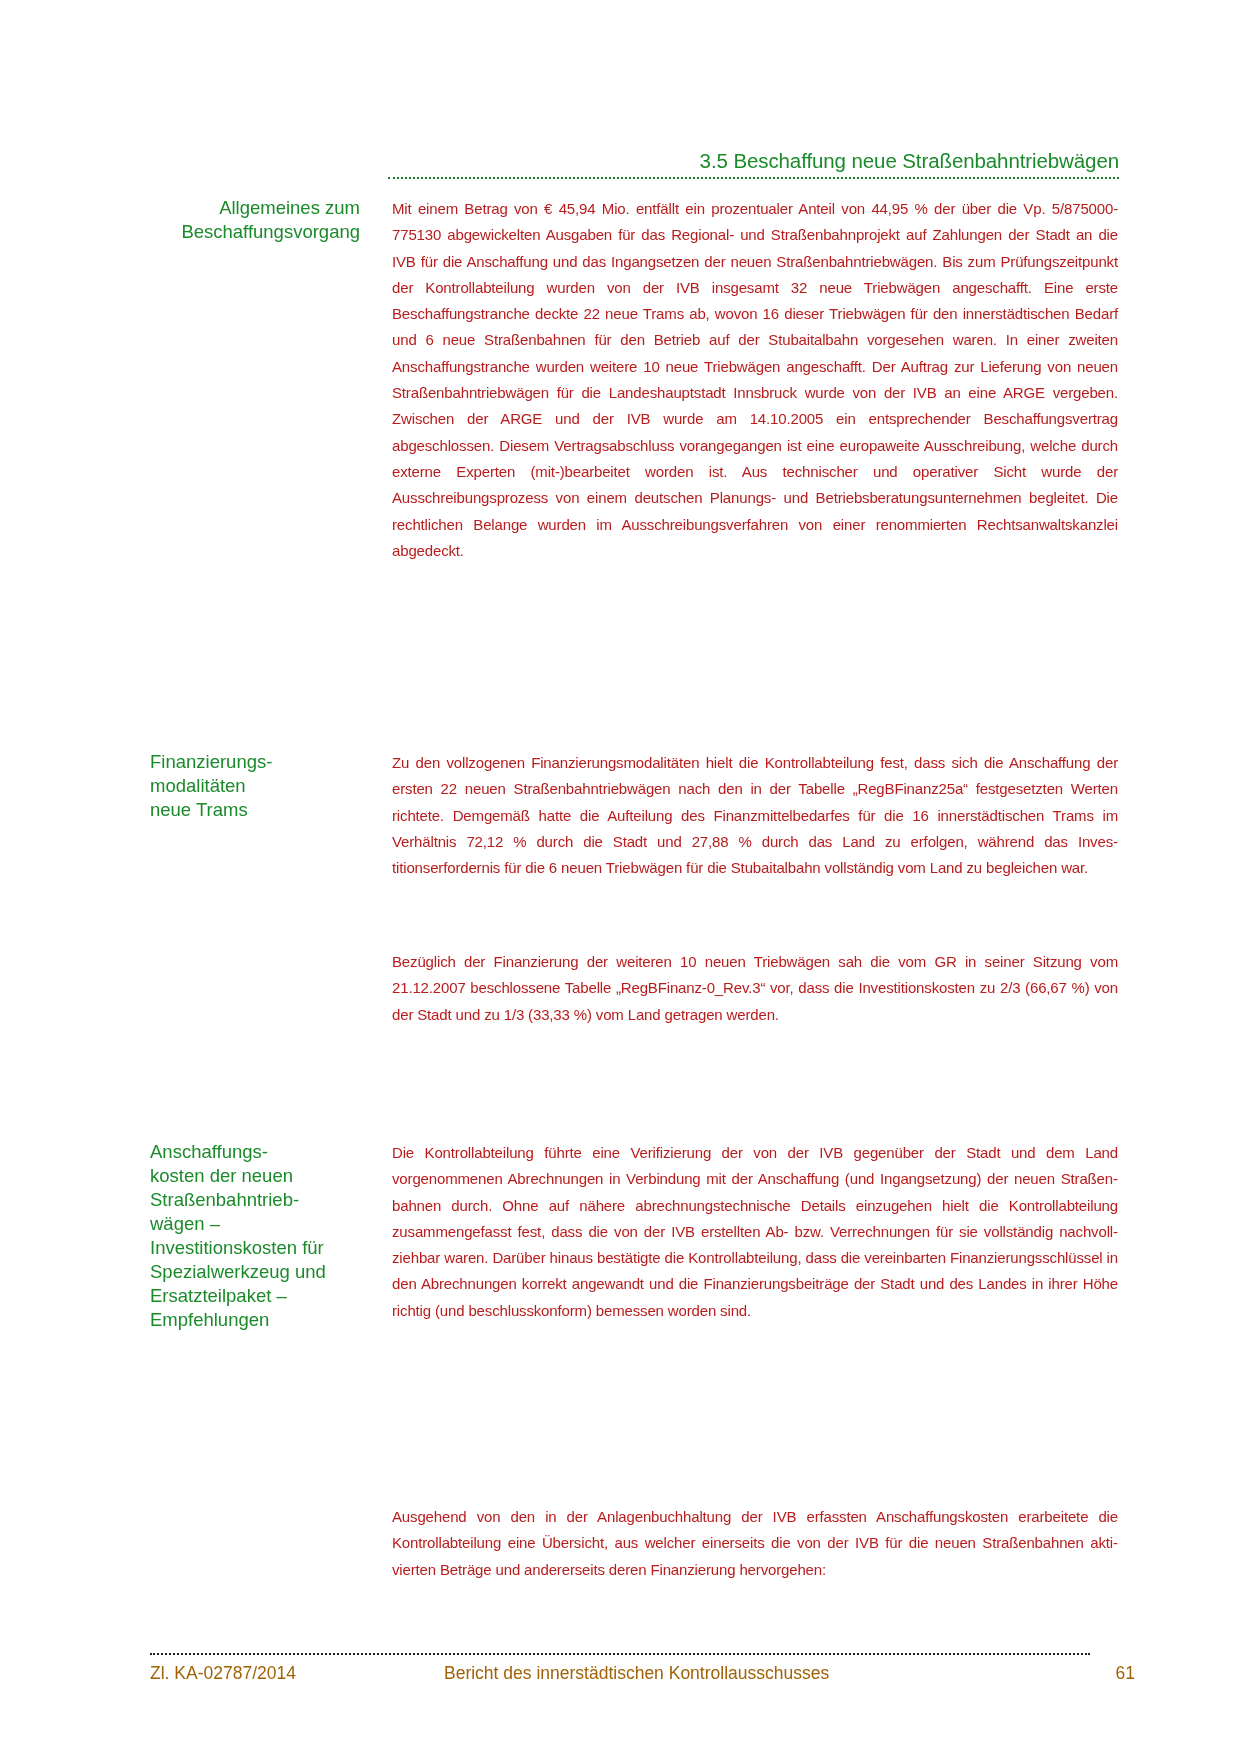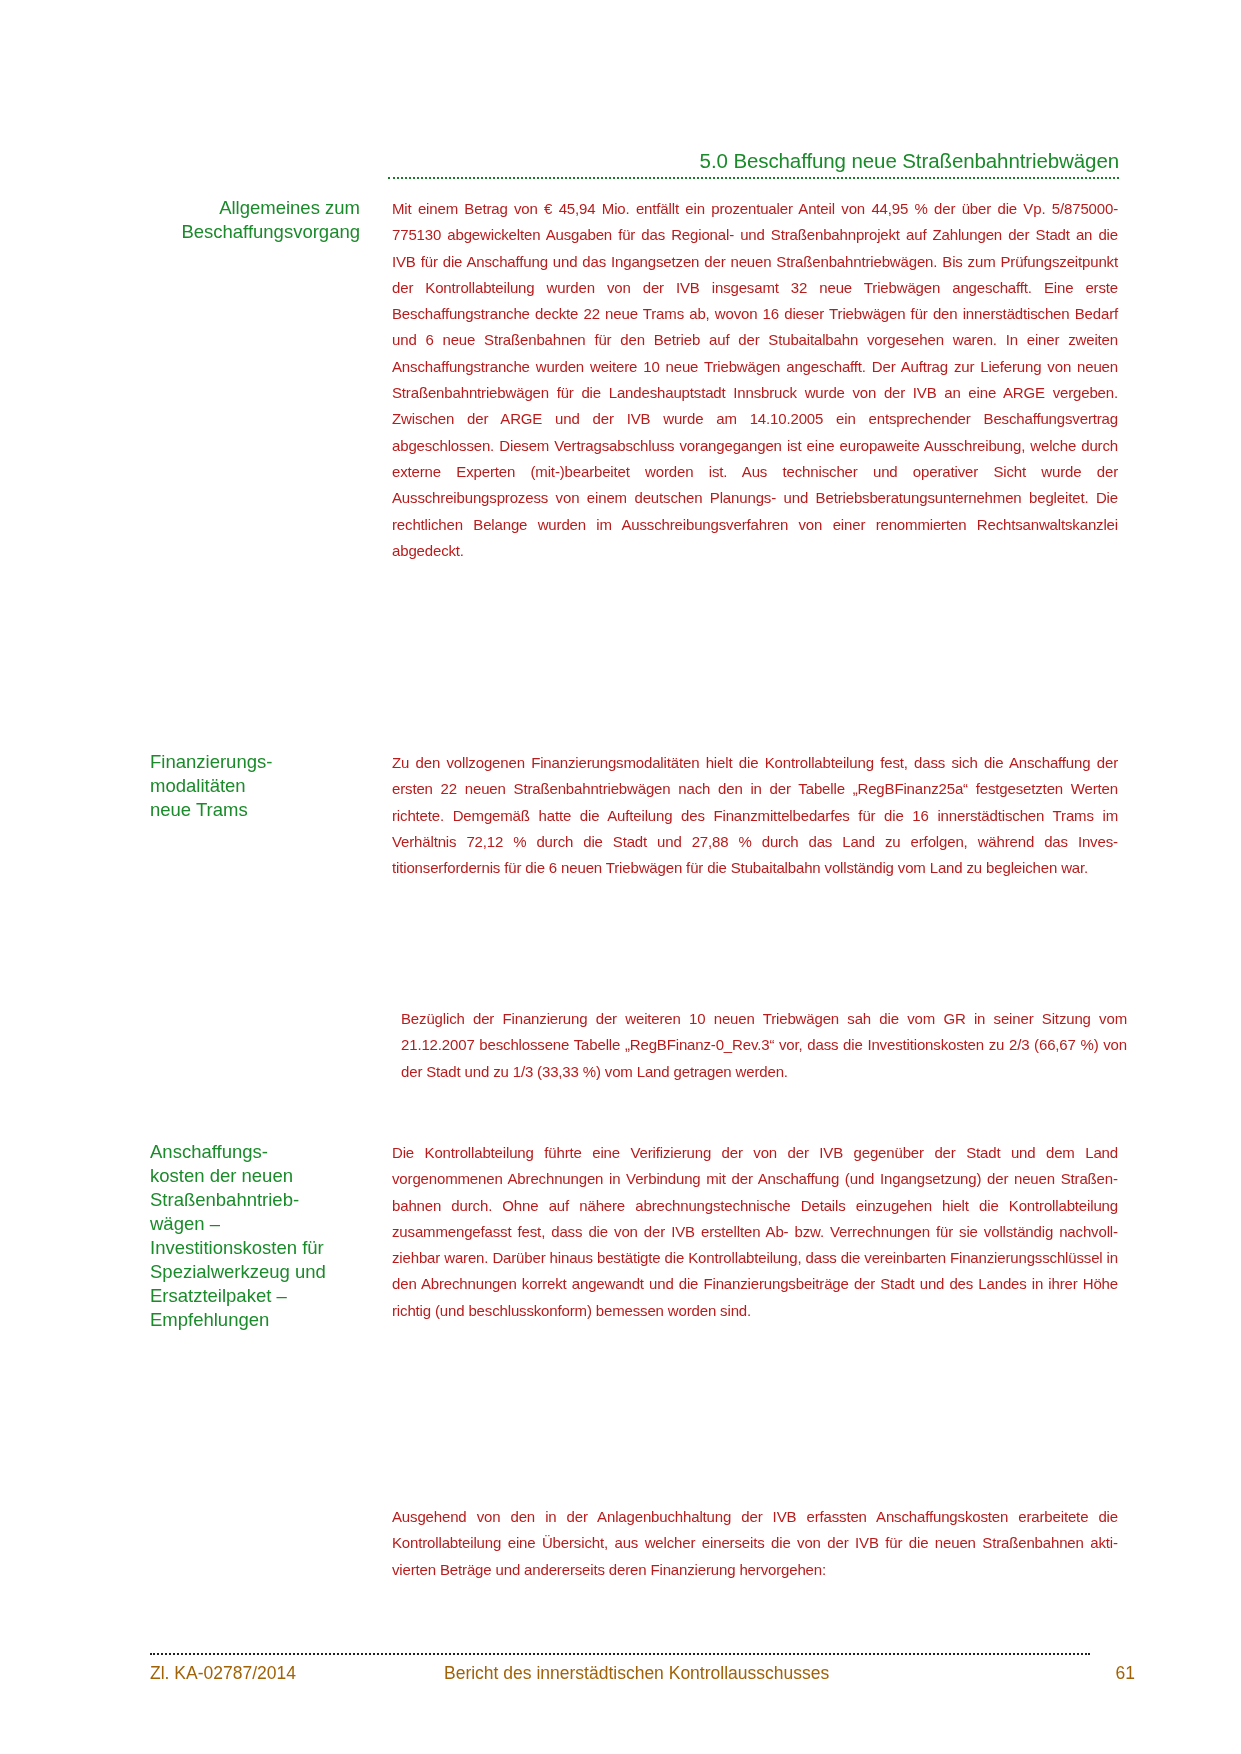--- a/index.html
+++ b/index.html
@@ -69,39 +69,39 @@
       line-height: 22px;
       color: #a16207;
     }
     .footer-left { left: 150px; }
     .footer-center { left: 444px; }
     .footer-right { left: 1105px; width: 30px; text-align: right; }
   </style>
 </head>
 <body>
 
-<div class="page-header">5.0  Beschaffung neue Straßenbahntriebwägen</div>
+<div class="page-header">3.5  Beschaffung neue Straßenbahntriebwägen</div>
 <div class="header-rule"></div>
 
 <div class="side-note" style="top:196px;text-align:right;">Allgemeines zum
 Beschaffungsvorgang</div>
 <div class="side-note" style="top:750px;">Finanzierungs-
 modalitäten
 neue Trams</div>
 <div class="side-note" style="top:1140px;">Anschaffungs-
 kosten der neuen
 Straßenbahntrieb-
 wägen –
 Investitionskosten für
 Spezialwerkzeug und
 Ersatzteilpaket –
 Empfehlungen</div>
 
 <div class="para" style="top:196px;">Mit einem Betrag von € 45,94 Mio. entfällt ein prozentualer Anteil von 44,95 % der über die Vp. 5/875000-775130 abgewickelten Ausgaben für das Regional- und Straßenbahnprojekt auf Zahlungen der Stadt an die IVB für die Anschaffung und das Ingangsetzen der neuen Straßen­bahntriebwägen. Bis zum Prüfungszeitpunkt der Kontrollabteilung wur­den von der IVB insgesamt 32 neue Triebwägen angeschafft. Eine ers­te Beschaffungstranche deckte 22 neue Trams ab, wovon 16 dieser Triebwägen für den innerstädtischen Bedarf und 6 neue Straßenbah­nen für den Betrieb auf der Stubaitalbahn vorgesehen waren. In einer zweiten Anschaffungstranche wurden weitere 10 neue Triebwägen angeschafft. Der Auftrag zur Lieferung von neuen Straßenbahntrieb­wägen für die Landeshauptstadt Innsbruck wurde von der IVB an eine ARGE vergeben. Zwischen der ARGE und der IVB wurde am 14.10.2005 ein entsprechender Beschaffungsvertrag abgeschlossen. Diesem Vertragsabschluss vorangegangen ist eine europaweite Aus­schreibung, welche durch externe Experten (mit-)bearbeitet worden ist. Aus technischer und operativer Sicht wurde der Ausschreibungspro­zess von einem deutschen Planungs- und Betriebsberatungsunter­nehmen begleitet. Die rechtlichen Belange wurden im Ausschreibungs­verfahren von einer renommierten Rechtsanwaltskanzlei abgedeckt.</div>
 <div class="para" style="top:750px;">Zu den vollzogenen Finanzierungsmodalitäten hielt die Kontrollabtei­lung fest, dass sich die Anschaffung der ersten 22 neuen Straßenbahn­triebwägen nach den in der Tabelle „RegBFinanz25a“ festgesetzten Werten richtete. Demgemäß hatte die Aufteilung des Finanzmittelbe­darfes für die 16 innerstädtischen Trams im Verhältnis 72,12 % durch die Stadt und 27,88 % durch das Land zu erfolgen, während das Inves­titionserfordernis für die 6 neuen Triebwägen für die Stubaitalbahn voll­ständig vom Land zu begleichen war.</div>
-<div class="para" style="top:1006px;margin-left:9px;">Bezüglich der Finanzierung der weiteren 10 neuen Triebwägen sah die vom GR in seiner Sitzung vom 21.12.2007 beschlossene Tabelle „RegBFinanz-0_Rev.3“ vor, dass die Investitionskosten zu 2/3 (66,67 %) von der Stadt und zu 1/3 (33,33 %) vom Land getragen wer­den.</div>
+<div class="para" style="top:949px;">Bezüglich der Finanzierung der weiteren 10 neuen Triebwägen sah die vom GR in seiner Sitzung vom 21.12.2007 beschlossene Tabelle „RegBFinanz-0_Rev.3“ vor, dass die Investitionskosten zu 2/3 (66,67 %) von der Stadt und zu 1/3 (33,33 %) vom Land getragen wer­den.</div>
 <div class="para" style="top:1140px;">Die Kontrollabteilung führte eine Verifizierung der von der IVB gegen­über der Stadt und dem Land vorgenommenen Abrechnungen in Ver­bindung mit der Anschaffung (und Ingangsetzung) der neuen Straßen­bahnen durch. Ohne auf nähere abrechnungstechnische Details einzu­gehen hielt die Kontrollabteilung zusammengefasst fest, dass die von der IVB erstellten Ab- bzw. Verrechnungen für sie vollständig nachvoll­ziehbar waren. Darüber hinaus bestätigte die Kontrollabteilung, dass die vereinbarten Finanzierungsschlüssel in den Abrechnungen korrekt angewandt und die Finanzierungsbeiträge der Stadt und des Landes in ihrer Höhe richtig (und beschlusskonform) bemessen worden sind.</div>
 <div class="para" style="top:1504px;">Ausgehend von den in der Anlagenbuchhaltung der IVB erfassten An­schaffungskosten erarbeitete die Kontrollabteilung eine Übersicht, aus welcher einerseits die von der IVB für die neuen Straßenbahnen akti­vierten Beträge und andererseits deren Finanzierung hervorgehen:</div>
 
 <div class="footer-rule"></div>
 <div class="footer footer-left">Zl. KA-02787/2014</div>
 <div class="footer footer-center">Bericht des innerstädtischen Kontrollausschusses</div>
 <div class="footer footer-right">61</div>
 
 </body></html>

